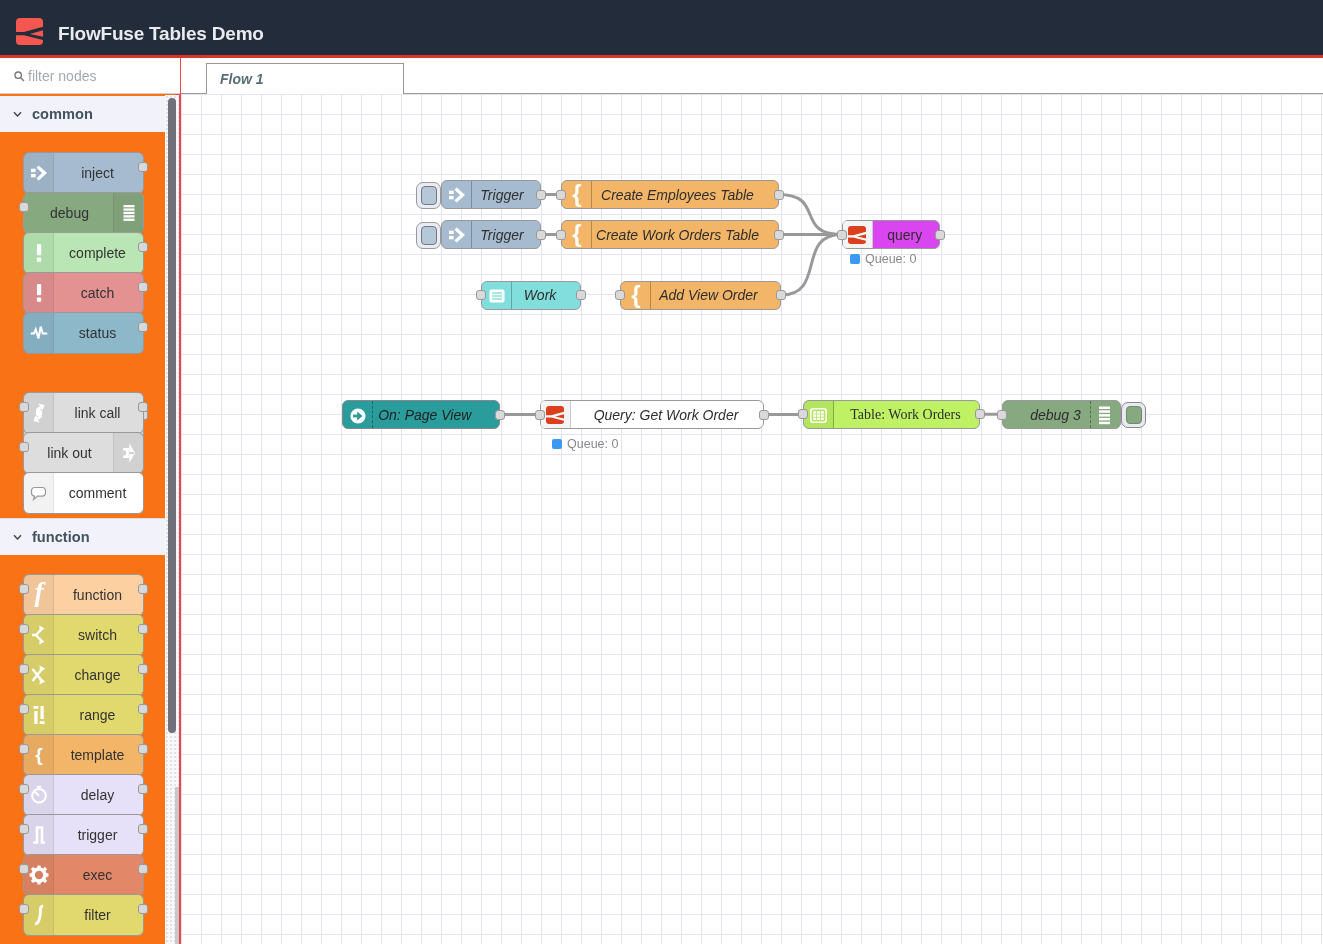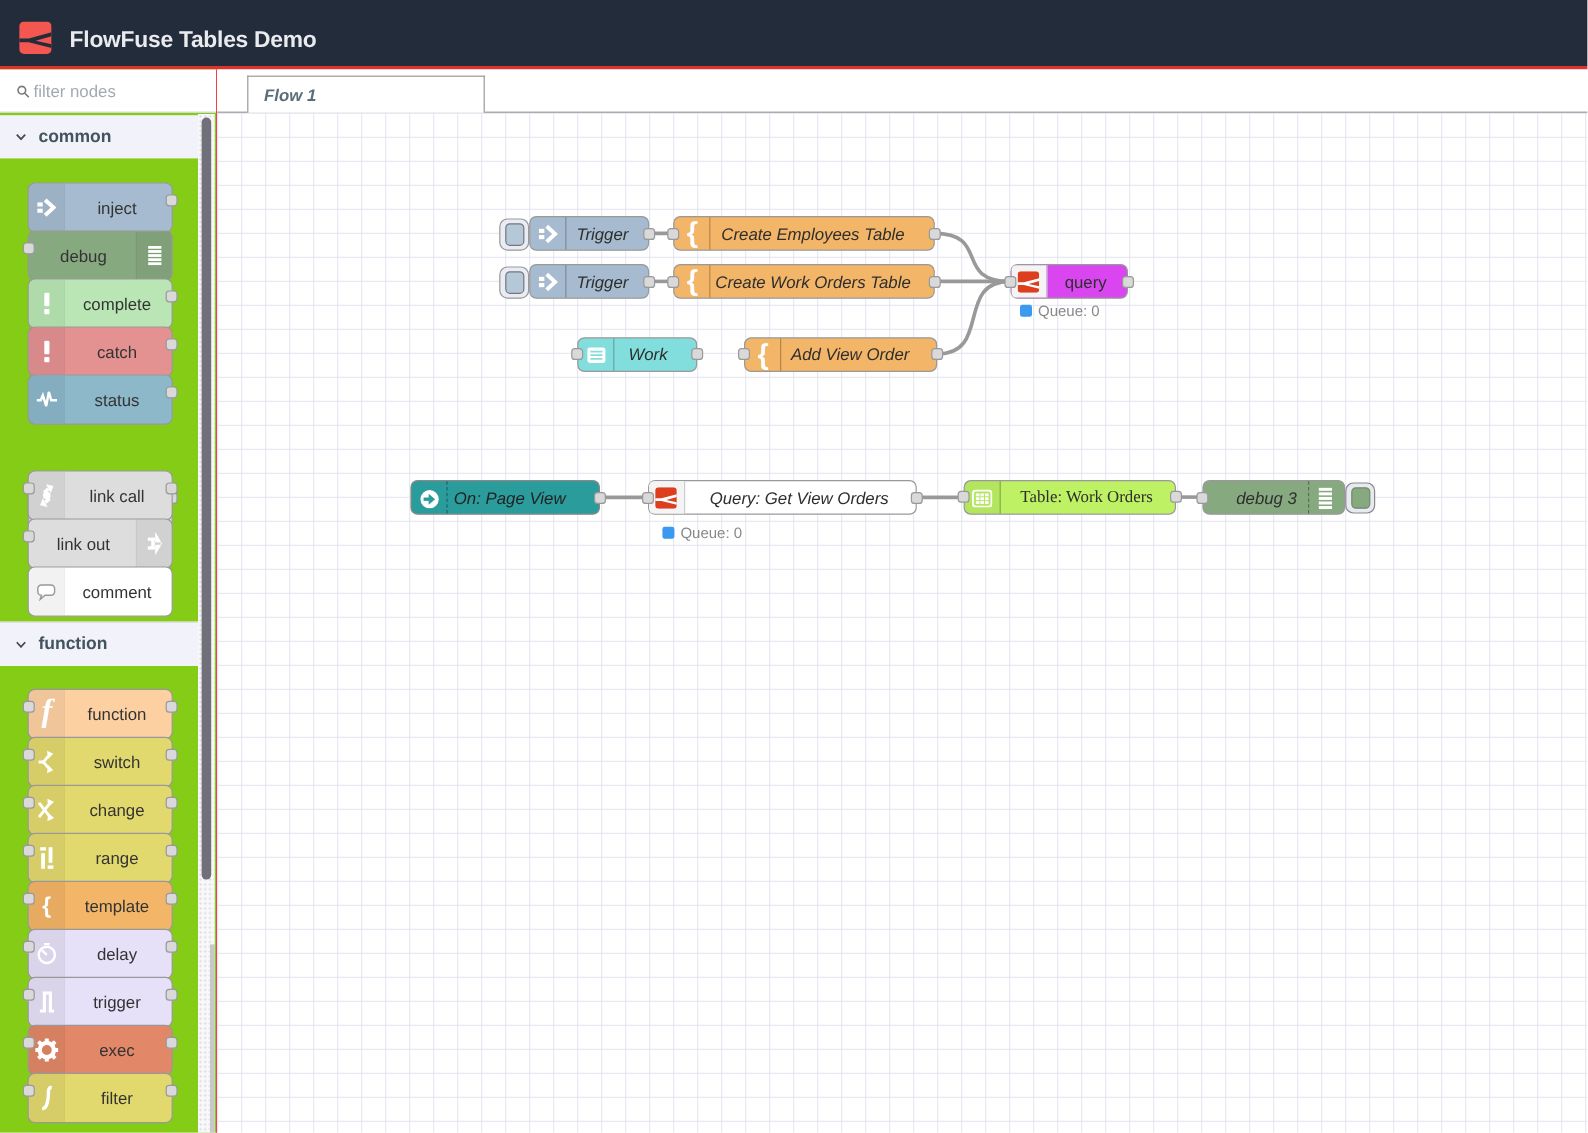--- a/index.html
+++ b/index.html
@@ -2,21 +2,21 @@
 <html><head>
 <meta charset="utf-8">
 <style>
 html,body{margin:0;padding:0;}
 body{width:1323px;height:944px;overflow:hidden;font-family:"Liberation Sans",sans-serif;background:#fff;position:relative;}
 #header{position:absolute;left:0;top:0;width:1323px;height:55px;background:#222c3a;}
 #redline{position:absolute;left:0;top:55px;width:1323px;height:3px;background:#dc332b;}
 #logo{position:absolute;left:16px;top:18px;}
 #title{position:absolute;left:58px;top:0;height:55px;line-height:68px;color:#e9ebee;font-size:19px;font-weight:700;letter-spacing:-0.2px;}
 
-#palette{position:absolute;left:0;top:58px;width:181px;height:886px;background:#84cc16;border-right:1px solid #ef4444;box-sizing:border-box;text-decoration:underline;}
+#palette{position:absolute;left:0;top:58px;width:181px;height:886px;background:#f97316;border-right:6px solid #ef4444;box-sizing:border-box;text-decoration:underline;}
 #search{position:absolute;left:0;top:0;width:180px;height:36px;border-bottom:1px solid #d0d0d0;box-sizing:border-box;background:#fff;}
 #search .mag{position:absolute;left:14px;top:13px;}
 #search .ph{position:absolute;left:28px;top:0;line-height:36px;font-size:14px;color:#a2a9b2;}
 .cath{position:absolute;left:0;width:165px;height:36px;background:#f2f3fa;color:#44545e;}
 .cath .tx{position:absolute;left:32px;top:0;line-height:36px;font-size:14.6px;font-weight:700;}
 .cath svg{position:absolute;left:13px;top:15px;}
 #track{position:absolute;left:165px;top:37px;width:14px;height:849px;background-color:#f8f8fa;background-image:radial-gradient(#e1e1e5 0.9px,transparent 0.9px);background-size:4px 4px;}
 #thumb{position:absolute;left:168px;top:40px;width:8px;height:635px;background:#70707a;border-radius:4px;}
 #thumb2{position:absolute;left:175px;top:729px;width:4px;height:157px;background:#c8c8cc;}
 .pn{position:absolute;left:23px;width:121px;height:42px;border:1px solid #999;border-radius:6px;box-sizing:border-box;font-size:14px;color:#333;}
@@ -449,21 +449,21 @@
       <span class="lb it" style="left:8px;right:0;color:#222;">On: Page View</span>
     </div>
 <i class="cp" style="left:314px;top:351.5px;"></i>
 <div class="cn" style="left:359px;top:342px;width:224px;background:#fff;">
 <div class="ic" style="background:#f4f4f4;border-radius:4px 0 0 4px;"></div>
 <svg width="18" height="18" viewBox="0 0 18 18" style="position:absolute;left:5px;top:5px;">
         <rect width="18" height="18" rx="3" fill="#dc3e1e"></rect>
         <path d="M0,9.3 L5.3,9.3 L18,5.8 L18,8.2 L9.2,10.6 L18,12.5 L18,14.7 L5.3,11.6 L0,11.6 Z" fill="#fff"></path>
       </svg>
 <div class="sep" style="border-left-color:#ccc;"></div>
-      <span class="lb it">Query: Get View Orders</span>
+      <span class="lb it">Query: Get Work Order</span>
     </div>
 <i class="cp" style="left:354px;top:351.5px;"></i>
 <i class="cp" style="left:578px;top:351.5px;"></i>
 <div class="status" style="left:371px;top:379.5px;">
       <span class="dot"></span>
       <span class="tx">Queue: 0</span>
     </div>
 <div class="cn" style="left:622px;top:342px;width:177px;background:#bef264;font-family:Liberation Serif, serif;">
 <div class="ic" style="background:rgba(0,0,0,0.05);border-radius:4px 0 0 4px;"></div>
 <svg width="17" height="15" viewBox="0 0 17 15" style="position:absolute;left:6px;top:7px;">

